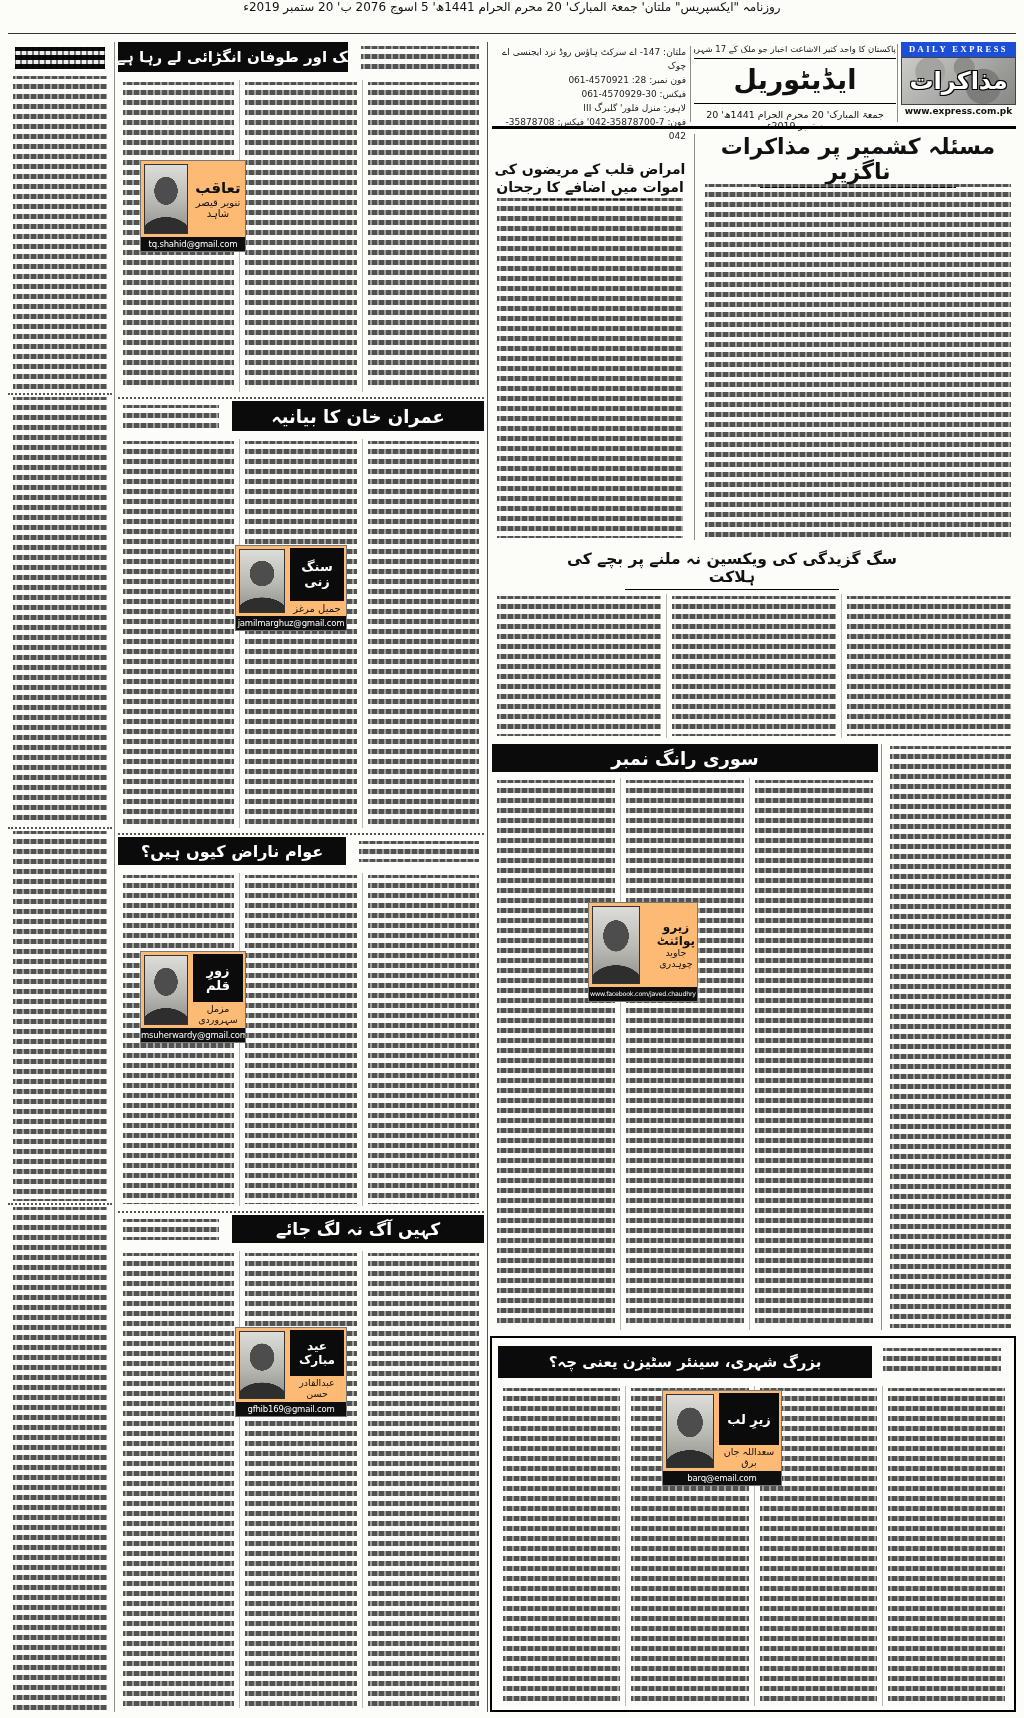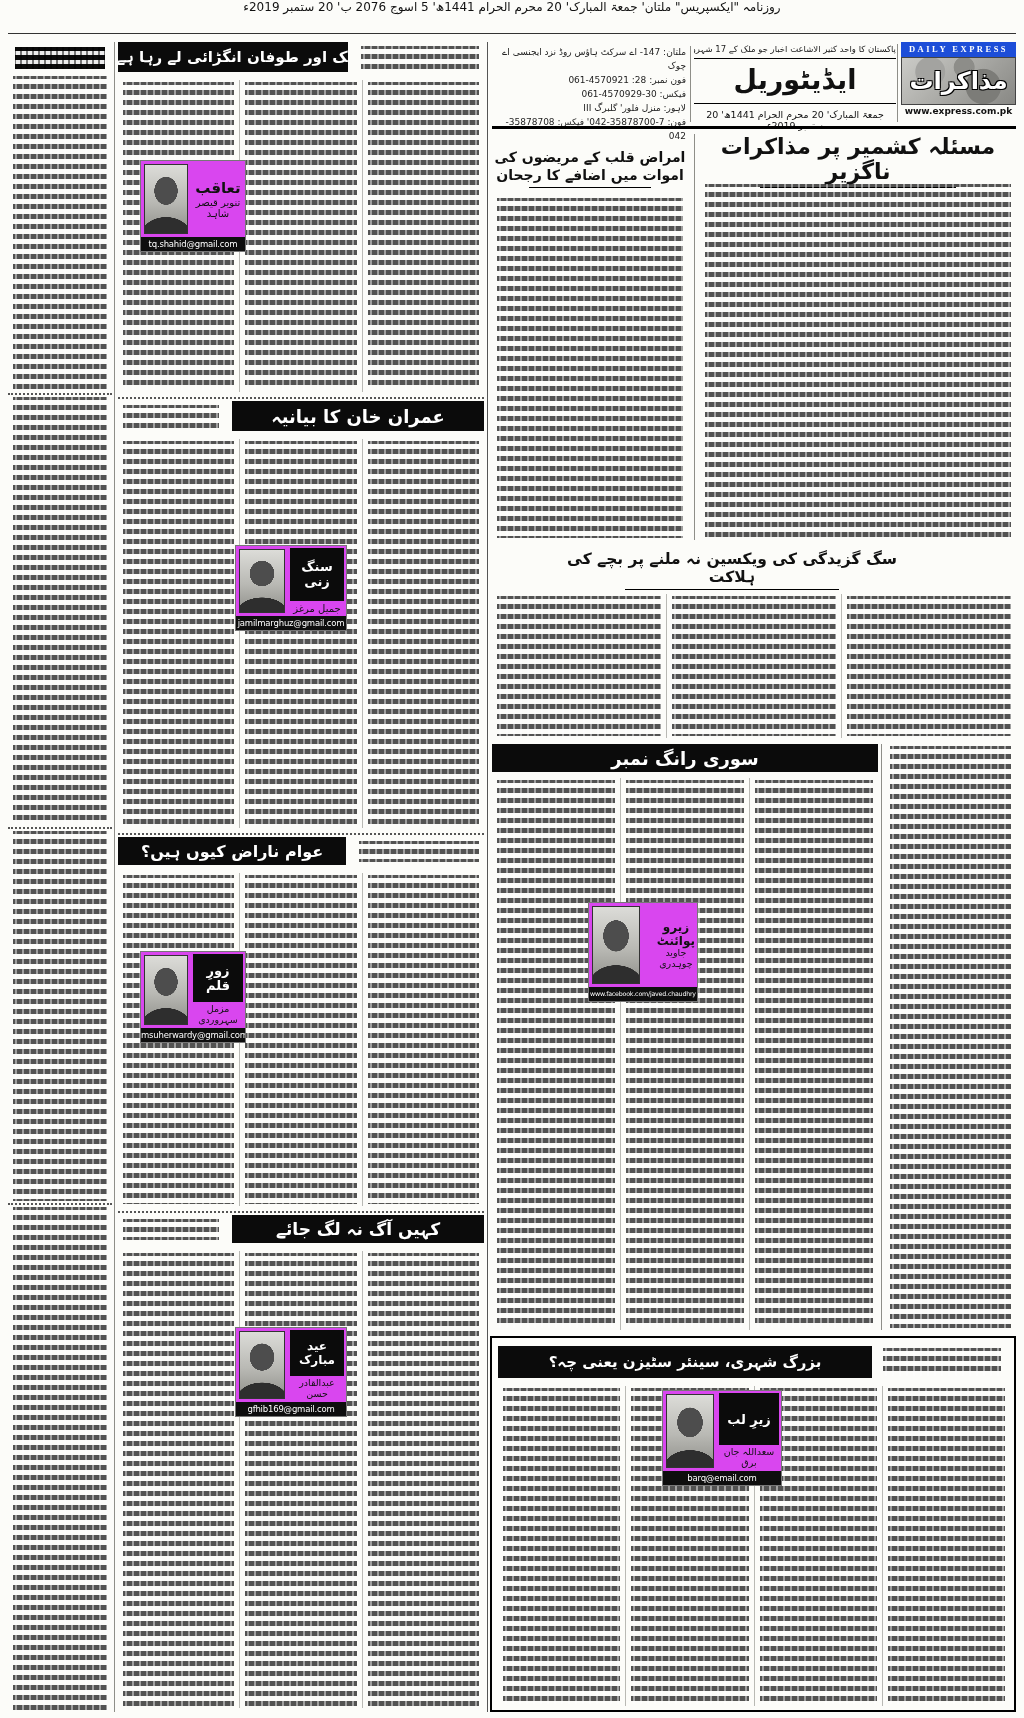--- a/index.html
+++ b/index.html
@@ -37,21 +37,21 @@
     background:#0b0b0b; color:#fff; font-weight:bold;
     display:flex; align-items:center; justify-content:center;
     direction:rtl; white-space:nowrap; overflow:hidden;
   }
   .under::after { content:""; display:block; width:62%; margin:3px auto 0; border-bottom:1.5px solid #000; }
 
   .dotsep { border-top:2px dotted #555; height:0; }
   .vrule  { width:1px; background:#8e8e88; }
 
   
-  .abox { background:#d946ef; border:1px solid #777; display:flex; flex-direction:column; }
+  .abox { background:#fdba74; border:1px solid #777; display:flex; flex-direction:column; }
   .abox .row { flex:1; display:flex; direction:rtl; }
   .photo {
     border:1px solid #333; margin:3px;
     background:
       radial-gradient(ellipse 46% 34% at 50% 38%, #4d4d4d 0 60%, transparent 61%),
       radial-gradient(ellipse 95% 42% at 50% 102%, #2e2e2e 0 60%, transparent 61%),
       linear-gradient(180deg,#dcdcd8 0%, #b9b9b4 55%, #8f8f8a 100%);
   }
   .alabel { font-weight:bold; text-align:center; }
   .aname  { text-align:center; line-height:1.15; }
@@ -85,21 +85,21 @@
       linear-gradient(135deg,#cbcbc7,#888884);
   }
   .logoart span {
     position:absolute; inset:0; display:flex; align-items:center; justify-content:center;
     color:#fff; font-weight:bold; font-size:24px;
     text-shadow:1px 1px 0 #000, -1px -1px 0 #000, 1px -1px 0 #000, -1px 1px 0 #000;
   }
   .url { font-size:9px; text-align:center; line-height:13px; color:#111; font-weight:bold; }
 
   .h-lead   { font-size:22px; font-weight:bold; text-align:center; }
-  .h-second { font-size:14px; font-weight:bold; text-align:center; line-height:1.3; }
+  .h-second { font-size:14px; font-weight:bold; text-align:center; line-height:1.3;margin-top:12px; }
   .h-third  { font-size:15.5px; font-weight:bold; text-align:center; }
 
   .bigbox { border:2px solid #000; background:#fcfcf9; }
 </style>
 </head>
 <body>
 
 <div class="page">
 
   <div class="abs ur" style="left:0; top:9; width:100%; text-align:center; font-size:12px;">روزنامہ "ایکسپریس" ملتان' جمعۃ المبارک' 20 محرم الحرام 1441ھ' 5 اسوج 2076 ب' 20 ستمبر 2019ء</div>

